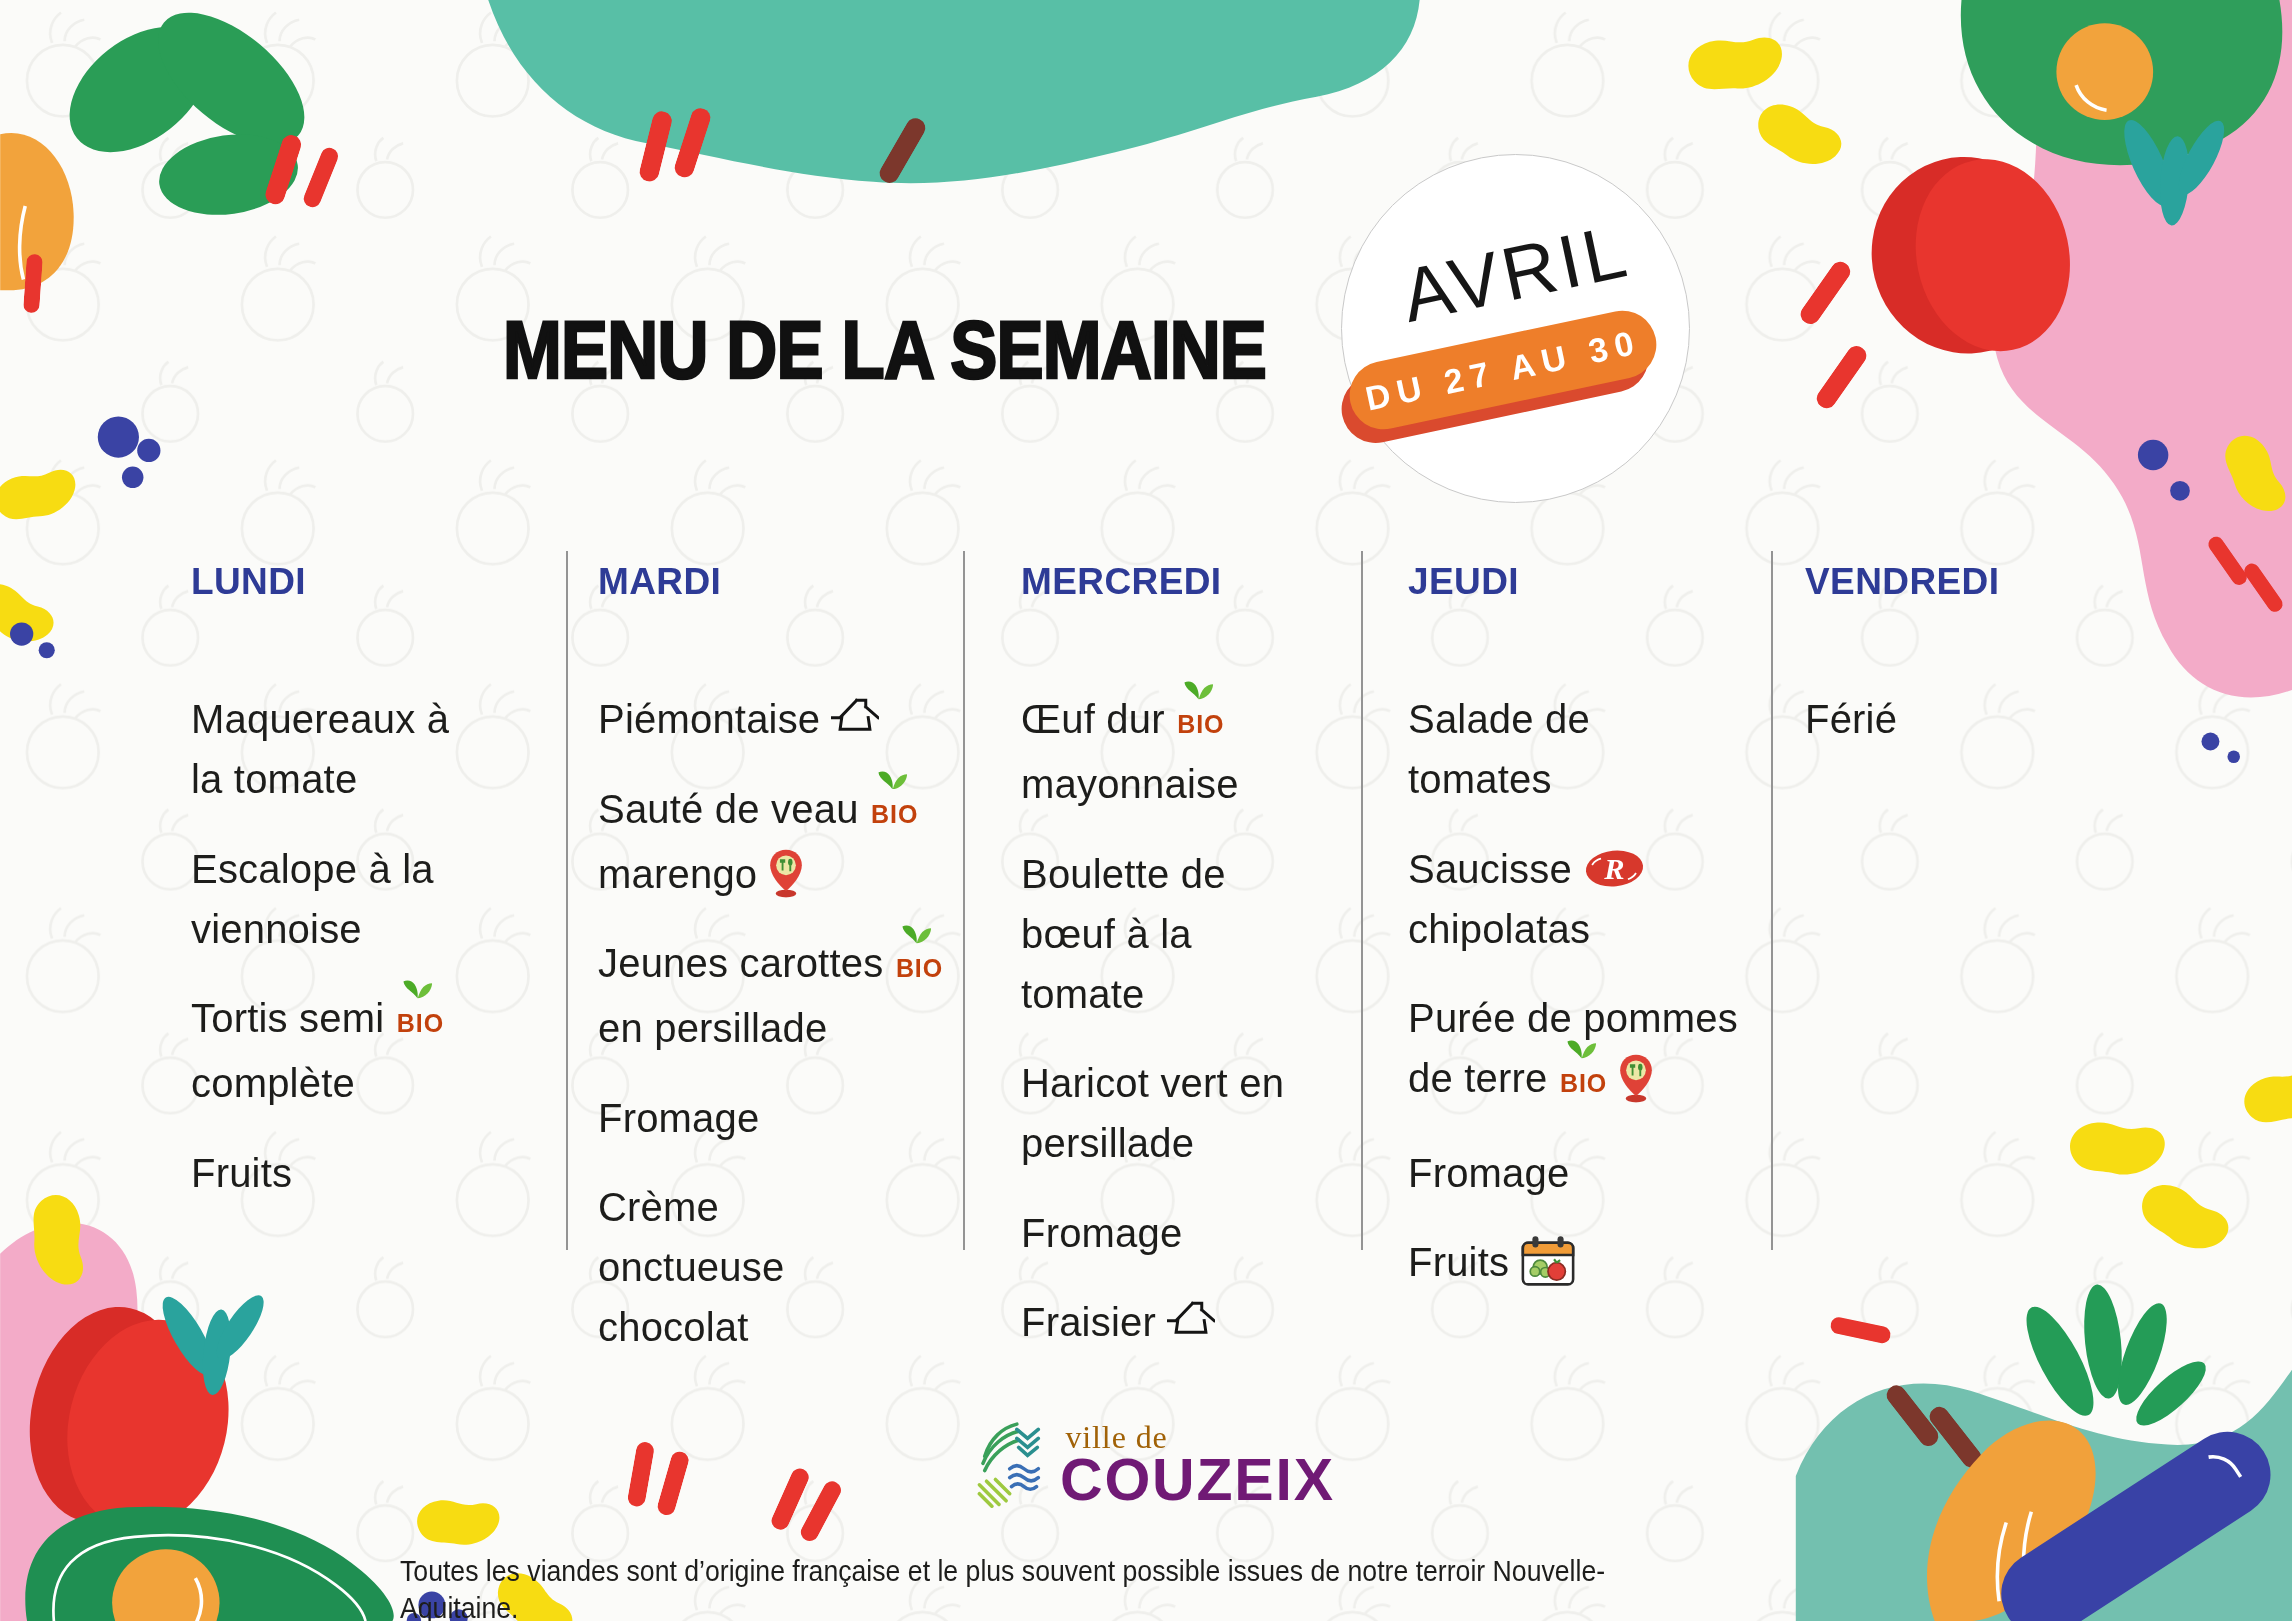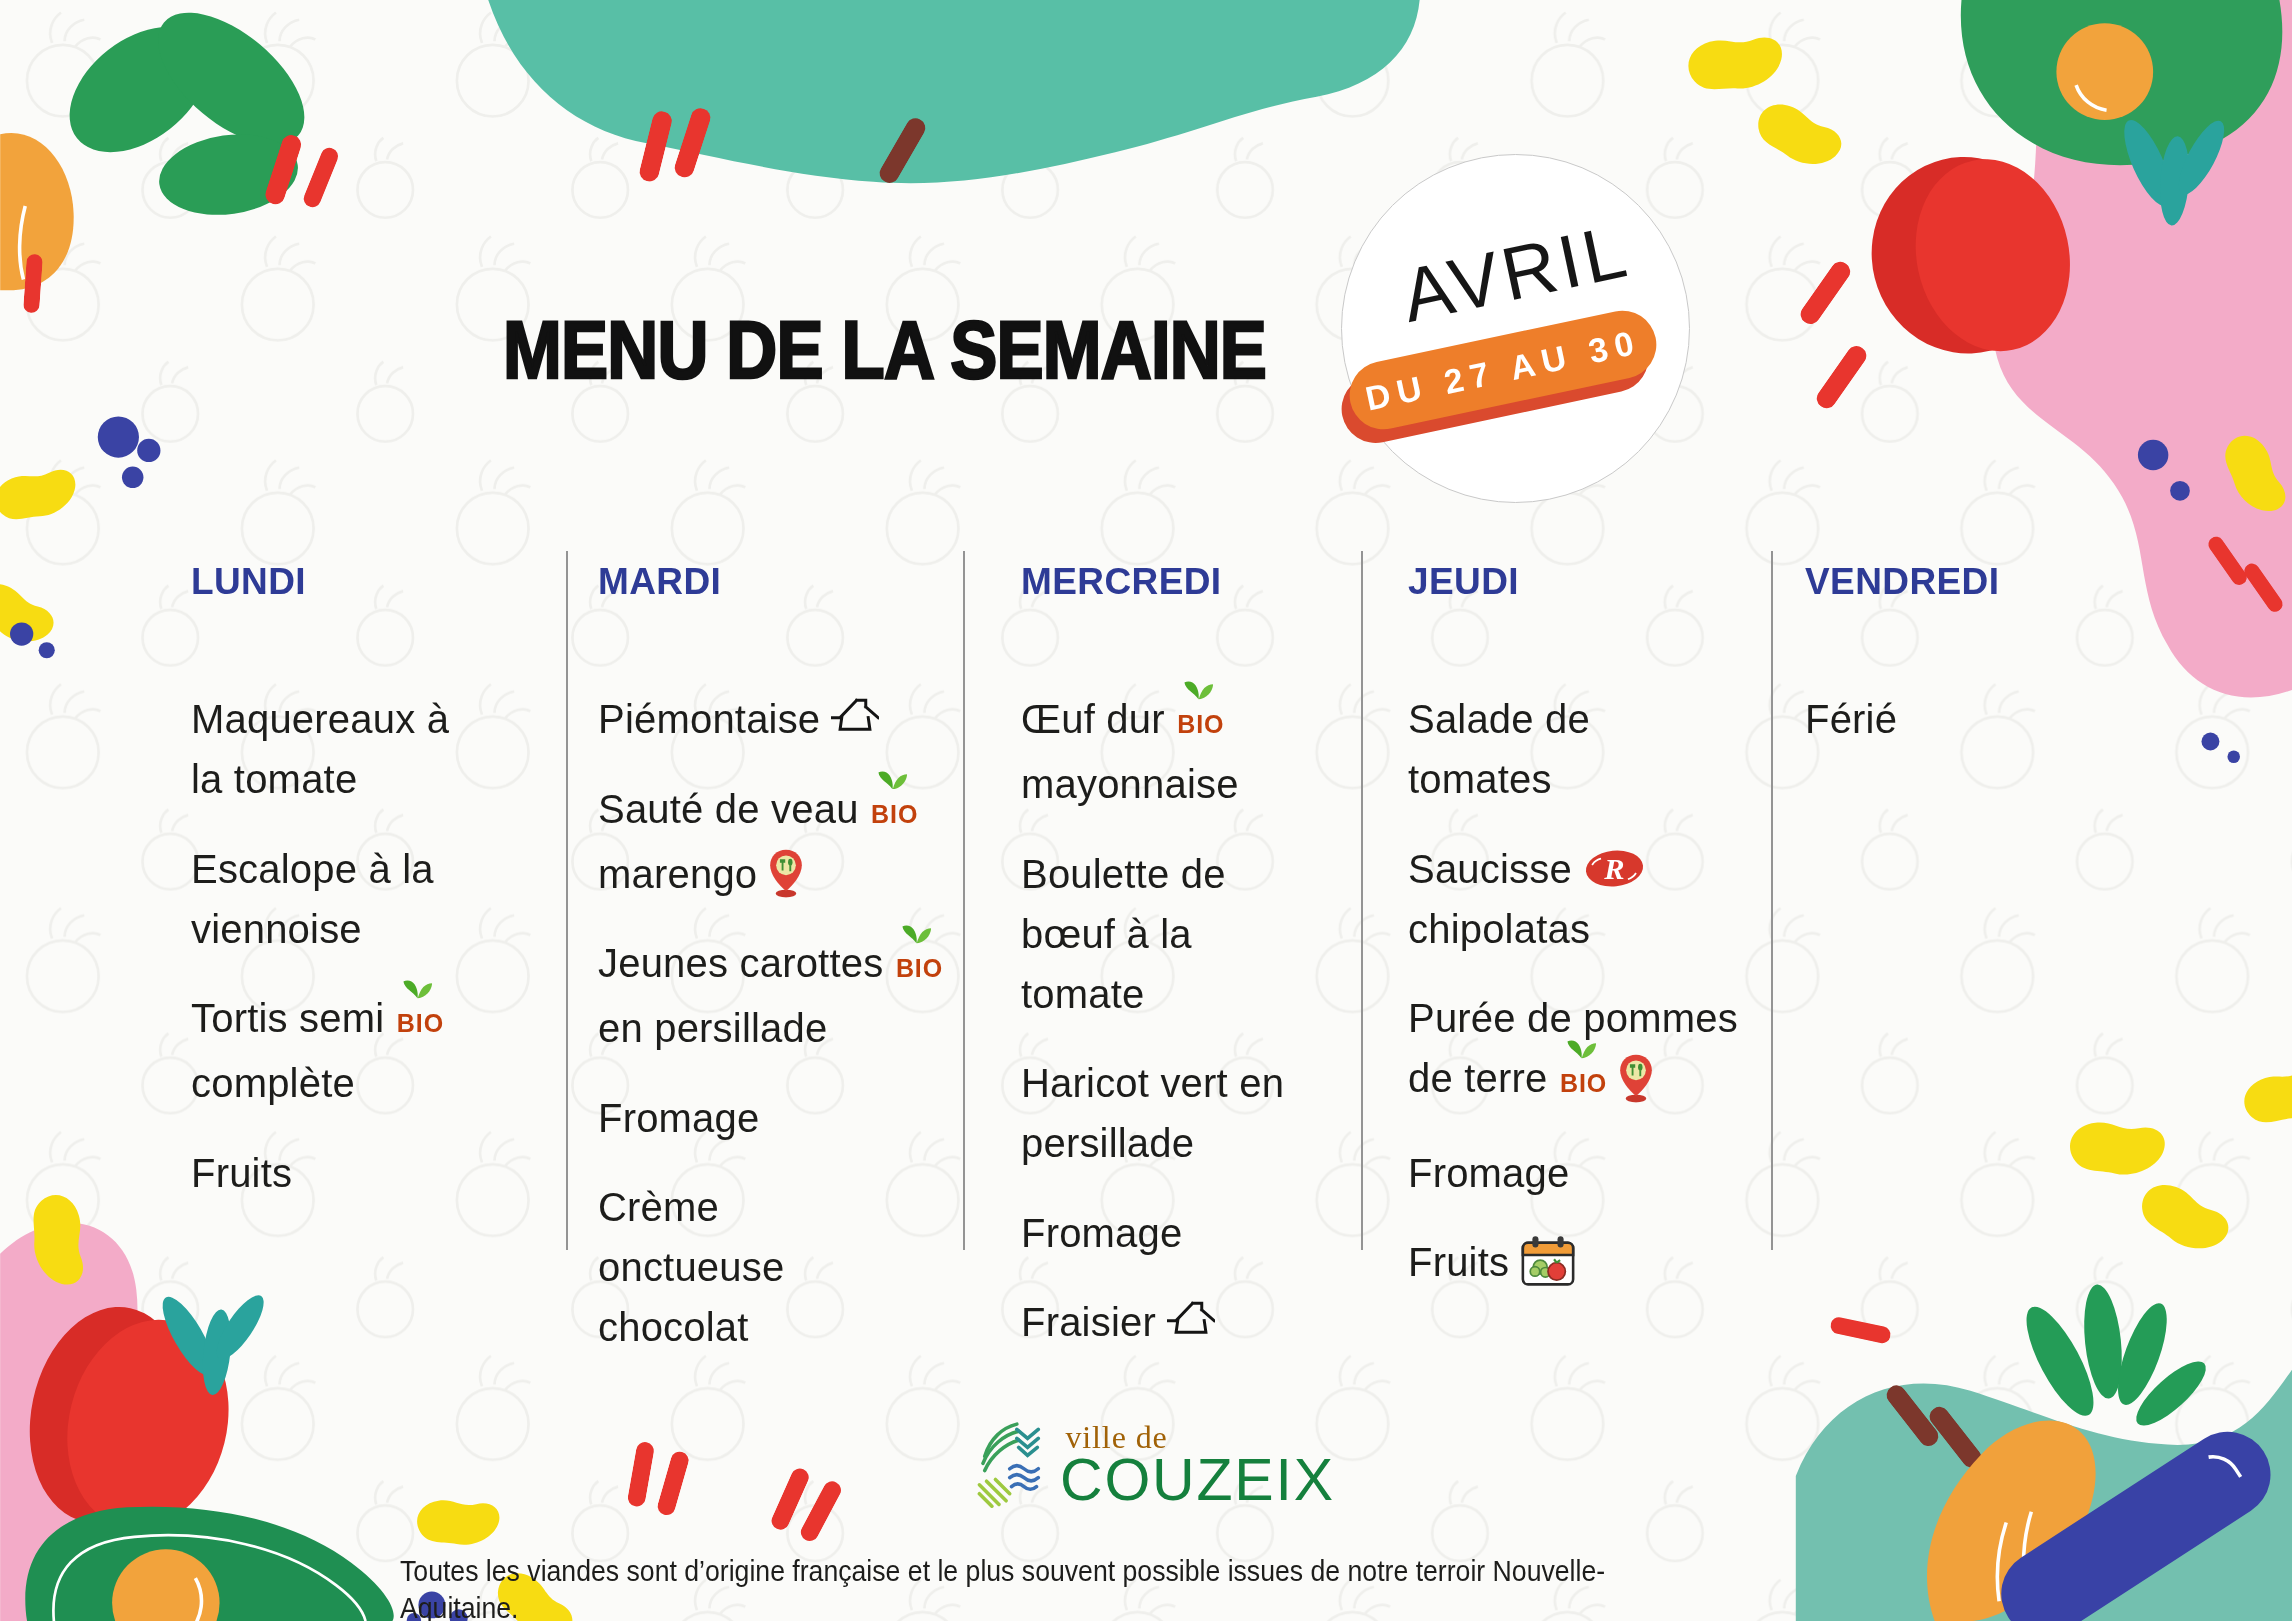--- a/index.html
+++ b/index.html
@@ -34,21 +34,21 @@
   .pin{width:36px;height:50px;vertical-align:-10.7px;}
   .lr{width:63px;height:43px;vertical-align:-7.2px;}
   .cal{width:56px;height:52px;vertical-align:-10.7px;}
   .bio{position:relative;display:inline-block;margin-left:12.5px;color:#c2410c;font-weight:700;
        font-size:25px;letter-spacing:0.9px;white-space:nowrap;}
   .bio svg{position:absolute;top:-15px;left:50%;transform:translateX(-58%);width:29px;height:20.6px;}
 
   .logo{position:absolute;left:972px;top:1417px;display:flex;align-items:flex-start;}
   .logo-mark{width:79px;height:91px;margin-right:9px;}
   .logo-villede{font-size:32px;color:#a16207;letter-spacing:0.9px;line-height:32px;margin:3.6px 0 1.8px 5.4px;font-family:Liberation Serif, serif;}
-  .logo-name{font-size:59px;font-weight:400;color:#15803d;letter-spacing:1.8px;line-height:52px;}
+  .logo-name{font-size:59px;font-weight:700;color:#701a75;letter-spacing:1.8px;line-height:52px;}
 
   .notes{position:absolute;left:400px;top:1552px;width:1343px;font-size:29.6px;line-height:37px;
          color:#1d1d1b;transform:scaleX(.9);transform-origin:left top;}
 </style>
 </head>
 <body>
 
 <div id="poster">
 
   <svg id="deco" width="2293" height="1621" viewBox="0 0 2560 1810" aria-hidden="true">

